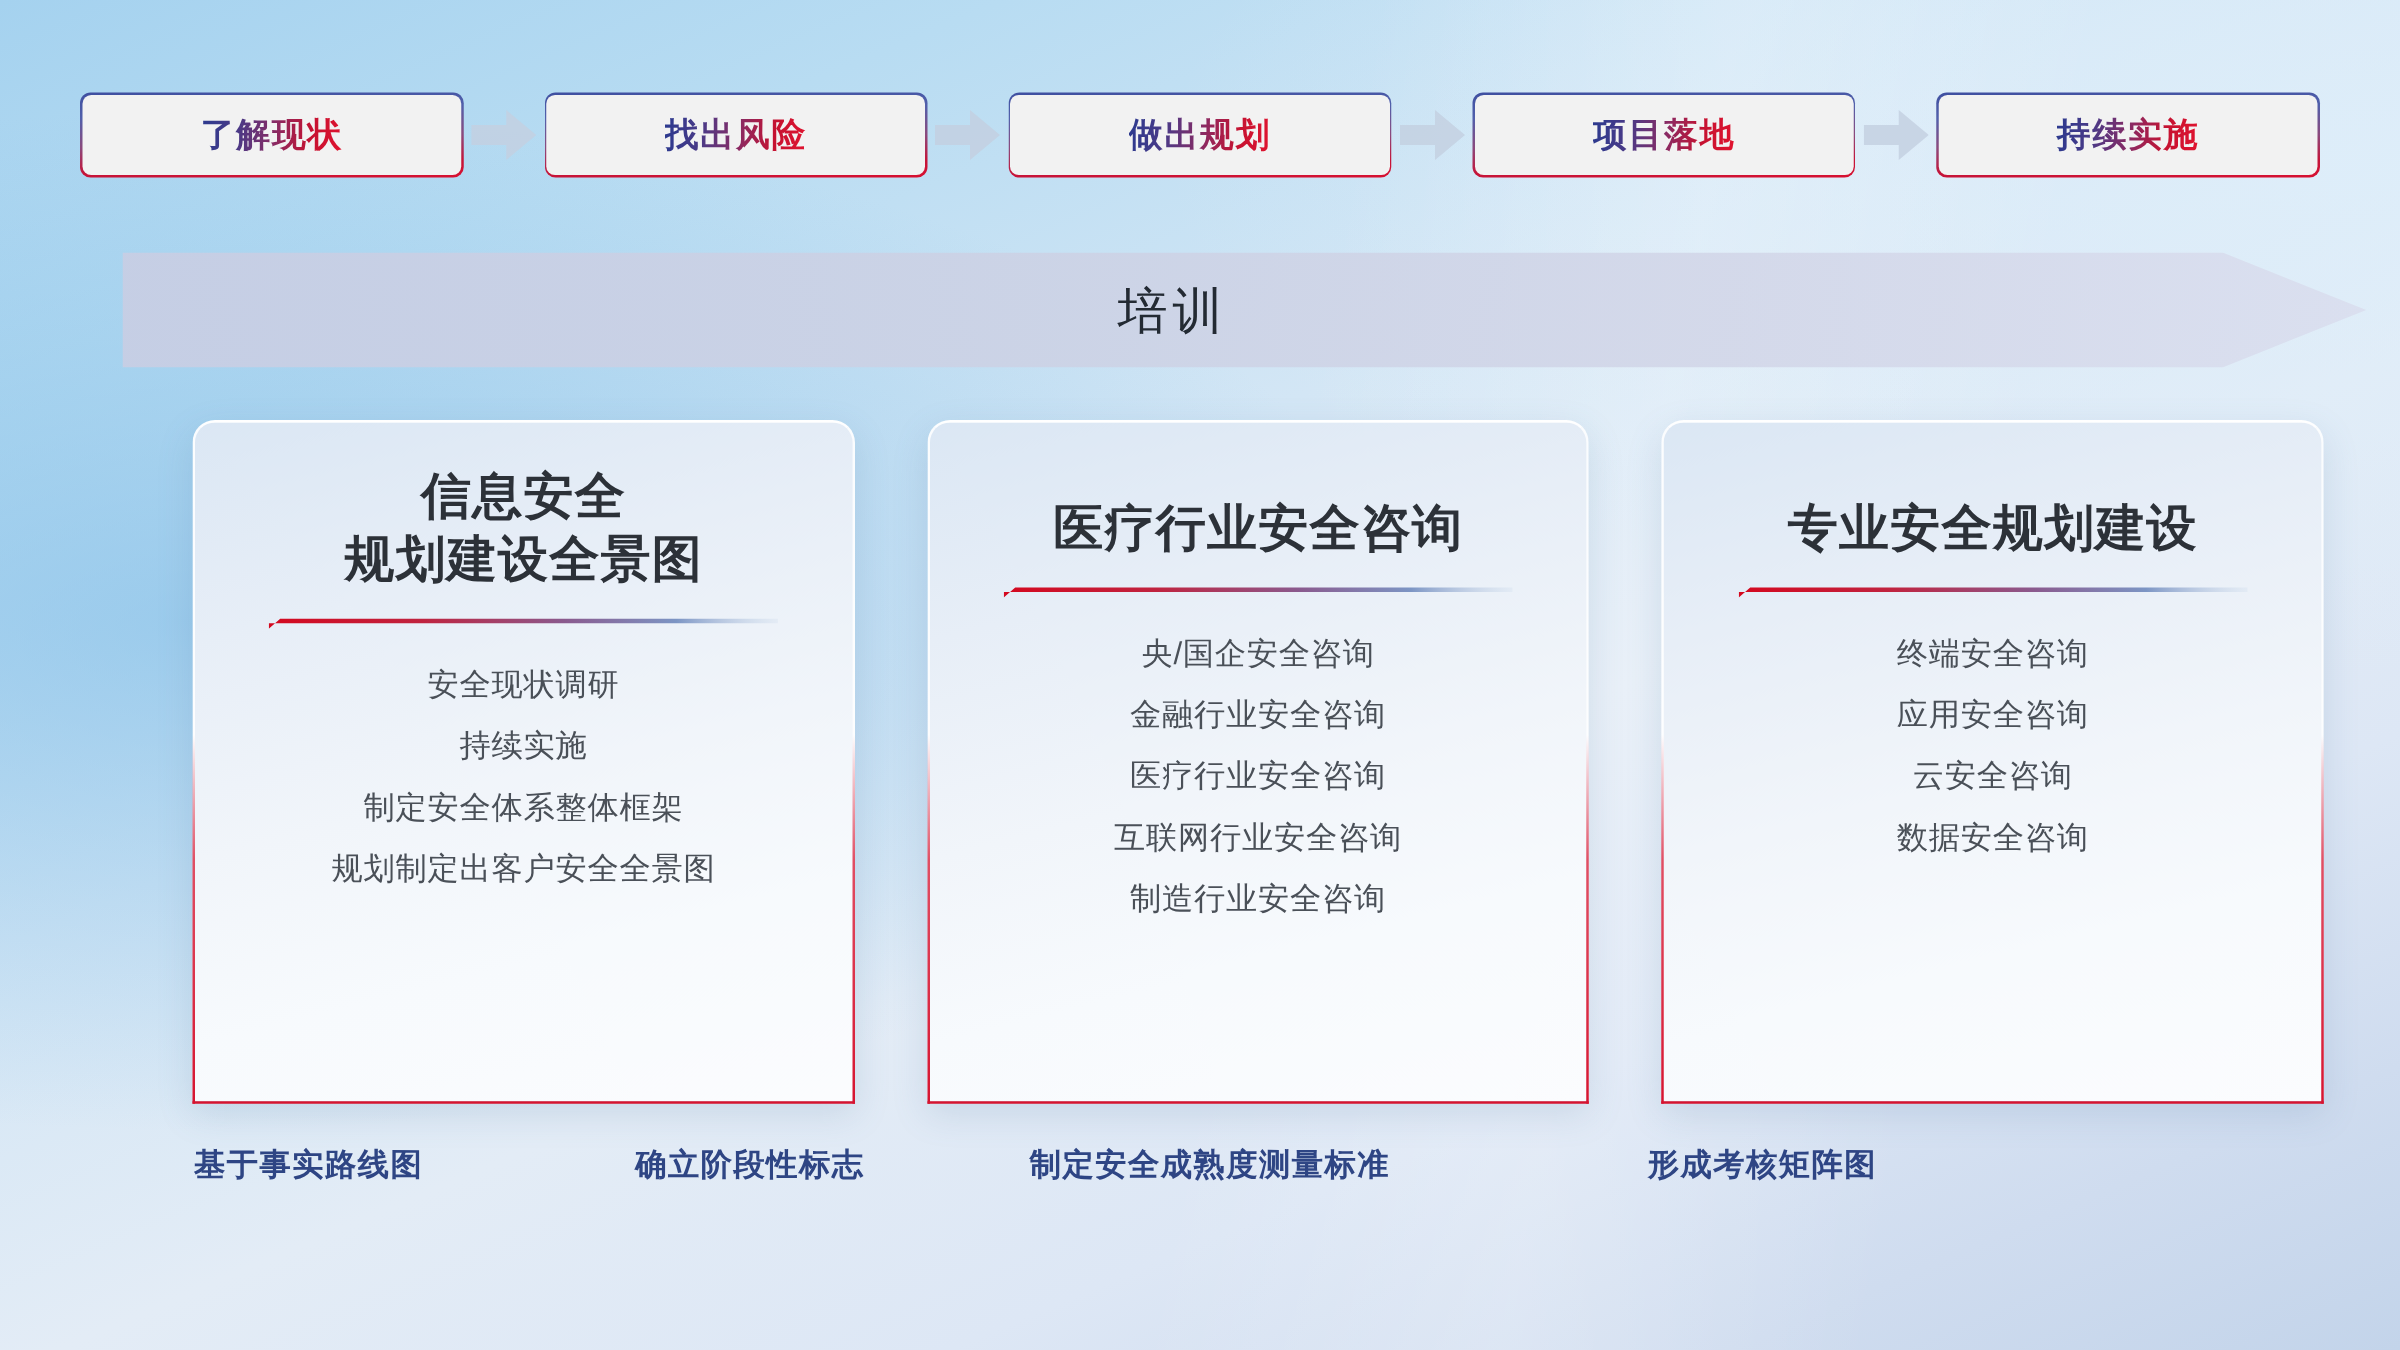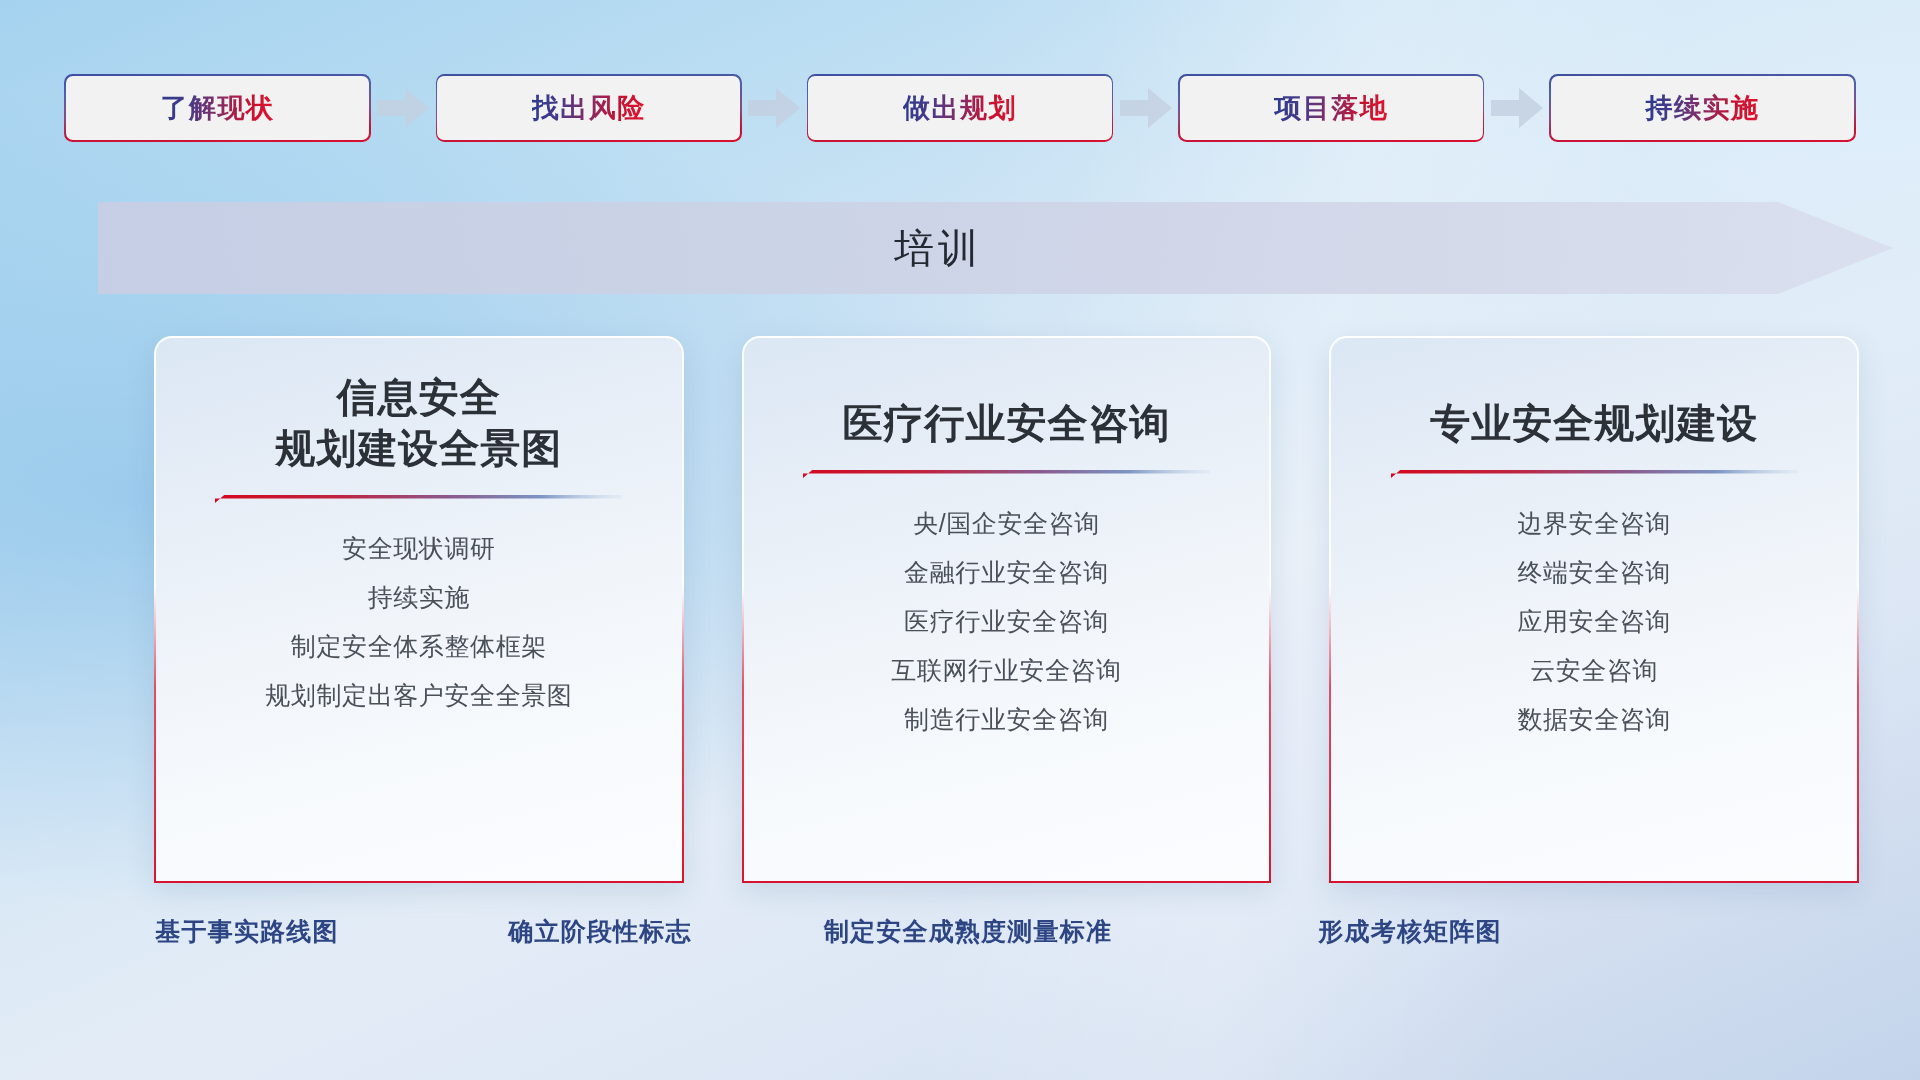--- a/index.html
+++ b/index.html
@@ -345,21 +345,20 @@
               <stop offset="58%" stop-color="#8a5a8e"></stop>
               <stop offset="80%" stop-color="#7c95c4"></stop>
               <stop offset="100%" stop-color="#c9d8ea" stop-opacity="0.25"></stop>
             </linearGradient>
           </defs>
           <path d="M0 11 L9 3 H400 V6.5 H0 Z" fill="url(#divGrad2)"></path>
         </svg>
       </div>
 
       <ul class="card-list">
-        <li>边界安全咨询</li>
         <li>终端安全咨询</li>
         <li>应用安全咨询</li>
         <li>云安全咨询</li>
         <li>数据安全咨询</li>
       </ul>
     </div>
   </div>
 
   <div class="footer">
     <div class="footer-item" style="left: 247px;">基于事实路线图</div>

